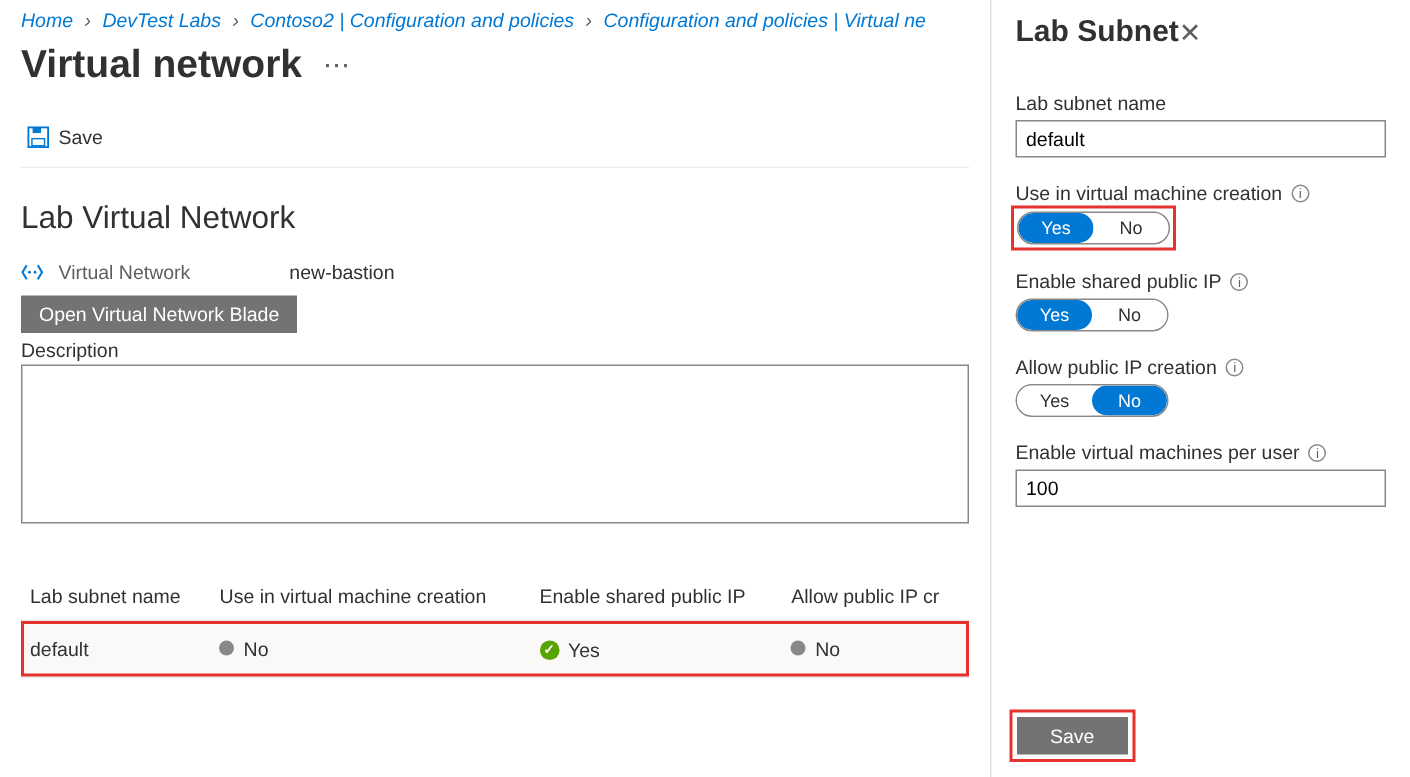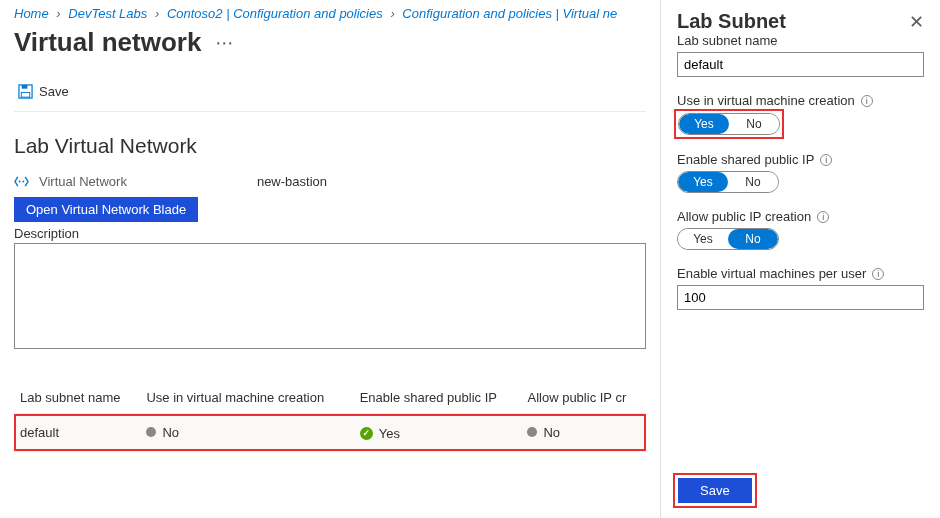--- a/index.html
+++ b/index.html
@@ -12,38 +12,38 @@
   .page-title-row { display: flex; align-items: center; gap: 14px; margin-bottom: 18px; }
   .page-title { font-size: 26px; font-weight: 600; color: #323130; }
   .ellipsis { color:#605e5c; font-size:18px; line-height:1; }
 
   .toolbar { display:flex; align-items:center; gap:6px; padding: 6px 0 10px; border-bottom:1px solid #edebe9; margin-bottom:22px; }
   .toolbar .btn { display:flex; align-items:center; gap:6px; cursor:pointer; padding:2px 4px; }
 
   .section-label { font-size: 21px; margin-bottom: 16px; }
   .vnet-row { display:flex; align-items:center; gap:10px; margin-bottom:8px; }
   .vnet-label { color:#605e5c; }
-  .vnet-name { margin-left: 120px; }
-
-  .primary-btn { background:#1d4ed8; color:#fff; border:none; padding:5px 12px; font-size:13px; cursor:pointer; }
+  .vnet-name { margin-left: 56px; }
+
+  .primary-btn { background:#737373; color:#fff; border:none; padding:5px 12px; font-size:13px; cursor:pointer; }
 
   .desc-label { margin-top:4px; font-size:13px; }
   .desc-area { width:100%; height:106px; border:1px solid #8a8886; margin-top:2px; resize:none; font-family:inherit; font-size:13px; padding:4px; }
 
   table { width:100%; border-collapse: collapse; margin-top:30px; }
   th { text-align:left; font-weight:400; font-size:13px; padding:8px 6px; border-bottom:1px solid #edebe9; color:#323130; }
   td { padding:10px 6px; border-bottom:1px solid #edebe9; font-size:13px; }
   tr.highlighted { outline:2px solid #e5322e; outline-offset:-2px; background:#faf9f8; }
   .status { display:inline-flex; align-items:center; gap:6px; }
   .dot-grey { width:10px; height:10px; border-radius:50%; background:#8a8886; display:inline-block; }
   .chk-green { width:13px; height:13px; border-radius:50%; background:#57a300; display:inline-flex; align-items:center; justify-content:center; color:#fff; font-size:9px; font-weight:bold; }
 
   
   .panel { position:absolute; top:0; right:0; width:280px; height:518px; background:#fff; border-left:1px solid #e1dfdd; padding:10px 16px 14px; display:flex; flex-direction:column; }
-  .panel-head { display:flex; align-items:center; justify-content:space-between; }
+  .panel-head { display:flex; align-items:center; margin-bottom:28px; }
   .panel-title { font-size:20px; font-weight:600; }
   .close-x { font-size:18px; color:#605e5c; cursor:pointer; }
 
   .field { margin-bottom:16px; }
   .field-label { font-size:13px; margin-bottom:4px; display:flex; align-items:center; gap:6px; }
   .info-icon { width:12px; height:12px; border:1px solid #8a8886; border-radius:50%; display:inline-flex; align-items:center; justify-content:center; font-size:9px; color:#605e5c; }
   .text-input { width:100%; padding:4px 6px; border:1px solid #8a8886; font-size:13px; }
   .text-input[readonly] { color:#000000; }
 
   .toggle { display:inline-flex; border:1px solid #8a8886; border-radius:12px; overflow:hidden; height:22px; }

